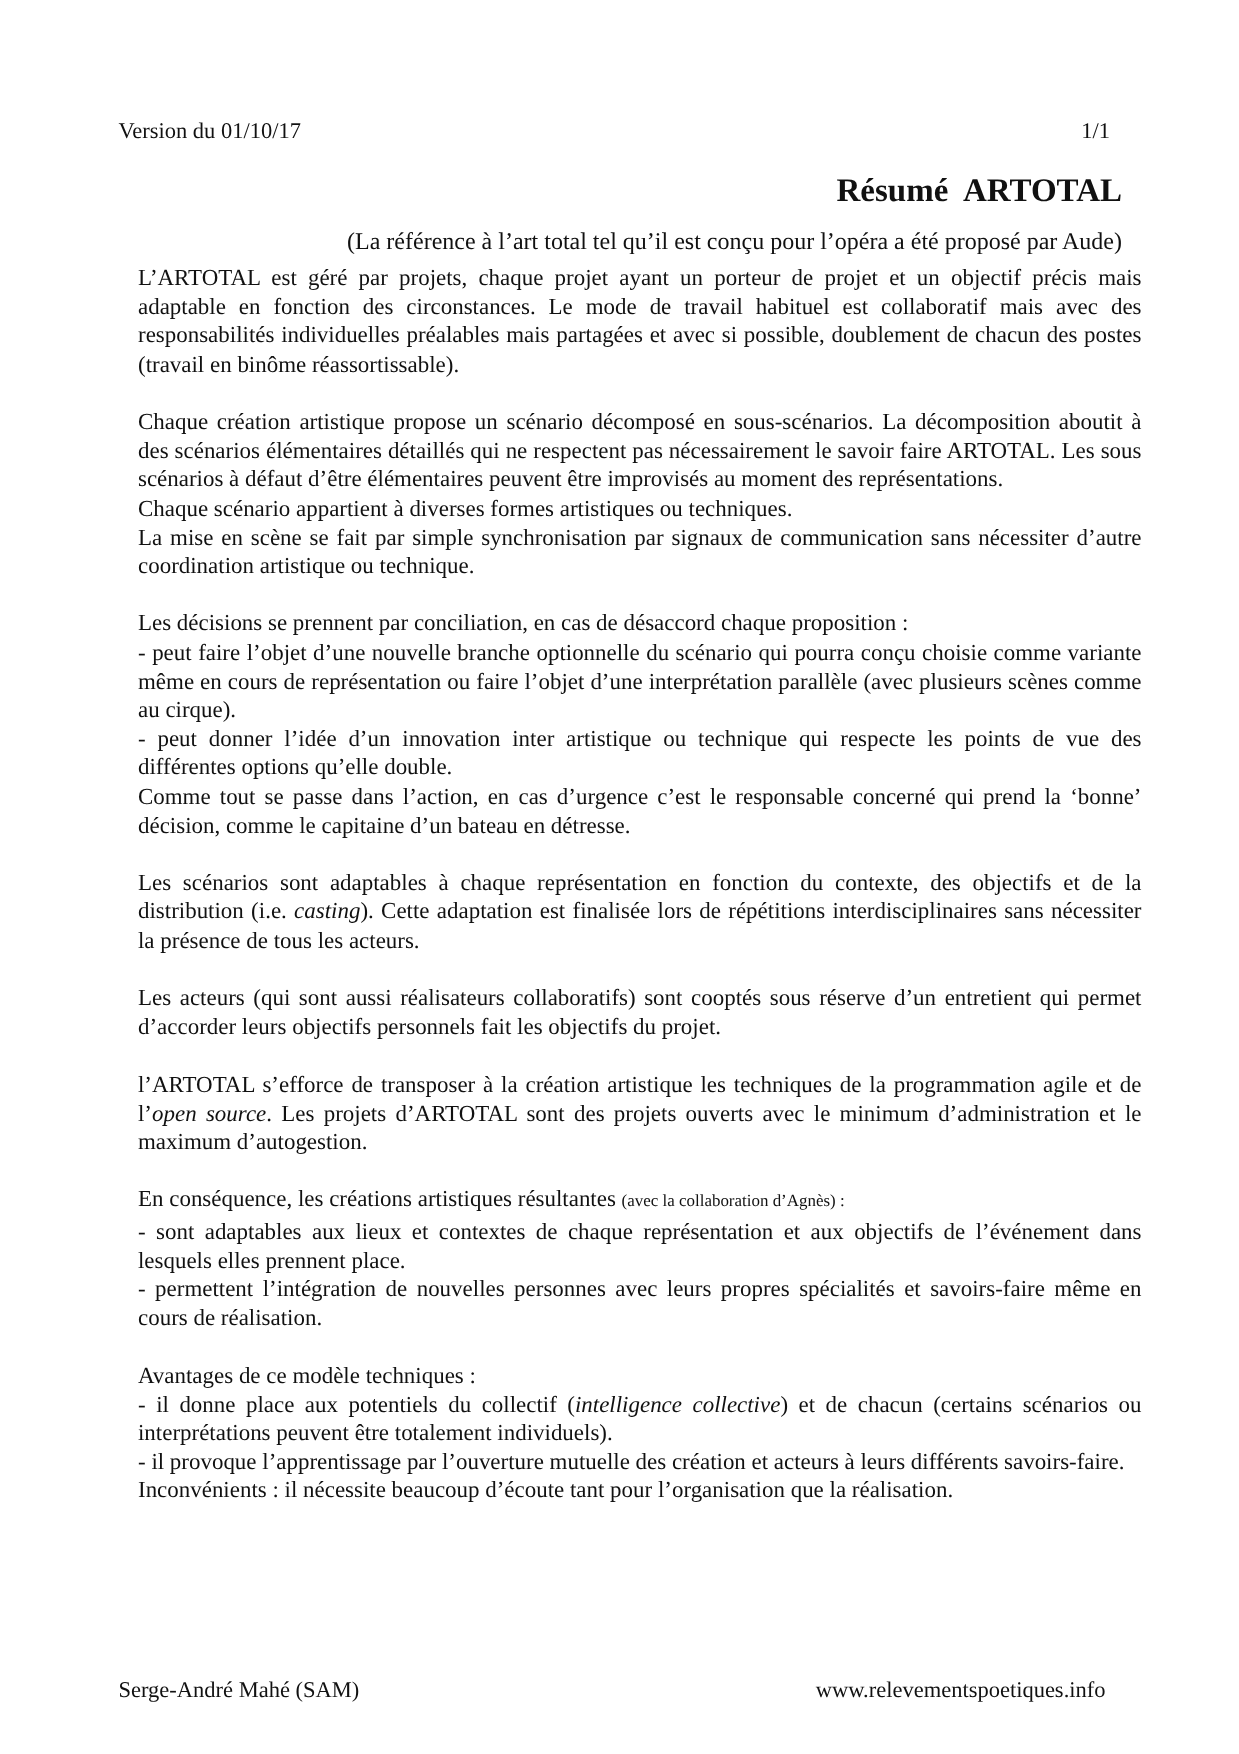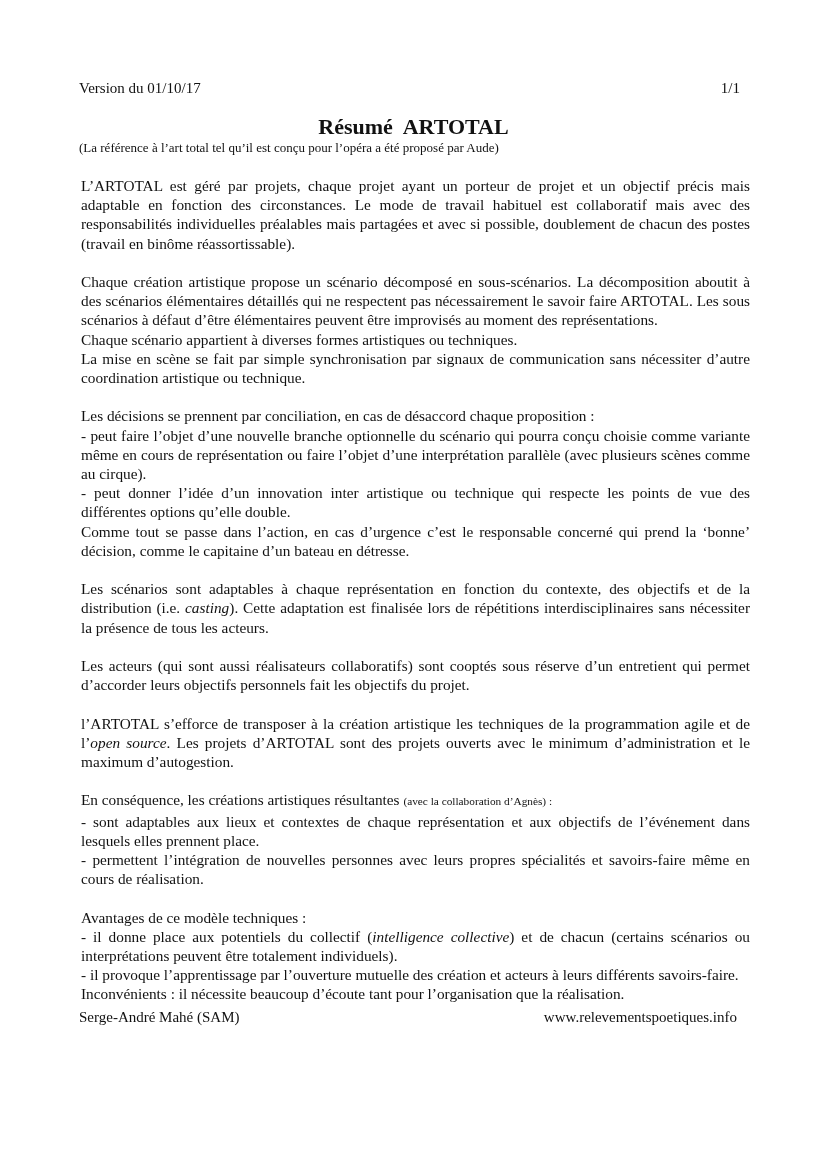--- a/index.html
+++ b/index.html
@@ -29,57 +29,57 @@
       font-size: 15px;
       line-height: 19px;
       display: flex;
       justify-content: space-between;
     }
     .title {
       position: absolute;
       top: 113px;
       left: 0;
       width: 669px;
-      text-align: center;
+      text-align: right;
       font-weight: bold;
       font-size: 22px;
       line-height: 28px;
       white-space: pre;
     }
     .subtitle {
       position: absolute;
-      top: 140px;
+      top: 154px;
       left: 0;
       width: 669px;
-      text-align: left;
-      font-size: 13px;
+      text-align: right;
+      font-size: 16px;
       line-height: 16px;
     }
     .body-text {
       position: absolute;
       top: 176px;
-      left: 2px;
+      left: 13px;
       width: 669px;
       font-size: 15.3px;
       line-height: 19.2px;
       text-align: justify;
     }
     .para {
       margin: 0 0 19.2px 0;
     }
     .line {
       display: block;
       margin: 0;
     }
     .small {
       font-size: 11.3px;
     }
     .footer-row {
       position: absolute;
-      top: 1008px;
+      top: 1118px;
       left: 0;
       width: 658px;
       font-size: 15px;
       line-height: 19px;
       display: flex;
       justify-content: space-between;
       text-align: right;
     }
     em { }
   </style>

